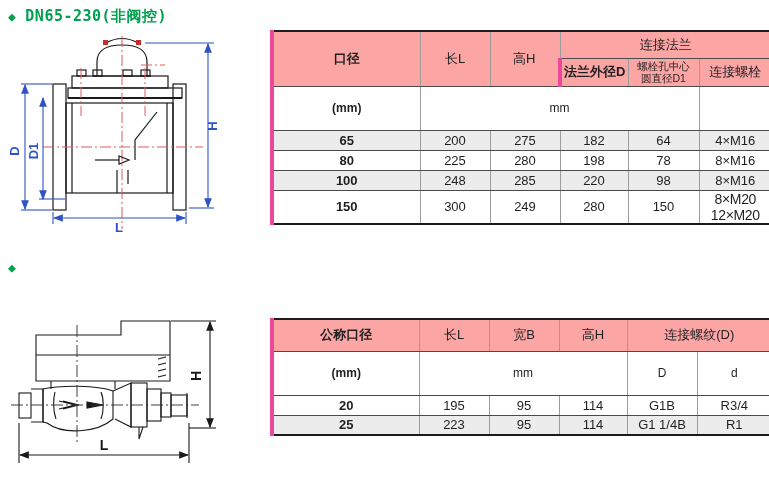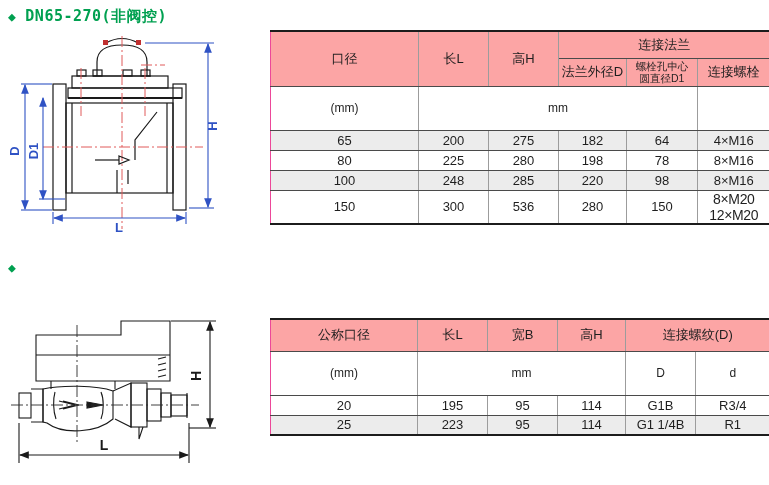--- a/index.html
+++ b/index.html
@@ -23,21 +23,21 @@
     border-collapse:collapse; table-layout:fixed;
     border-top:2px solid #1c1c1c; border-bottom:2px solid #1c1c1c;
     font-size:13px; color:#1f1f1f;
   }
   #table1 { top:30px; }
   #table2 { top:297px;margin-top:21px; }
   .spec-table td, .spec-table th {
     border-right:1px solid #9c9c9c; border-bottom:1px solid #4a4a4a;
     text-align:center; vertical-align:middle; font-weight:normal; padding:0 2px;
   }
-  .spec-table td:first-child, .spec-table th:first-child { border-left:1px solid #ec4899; }
+  .spec-table td:first-child, .spec-table th:first-child { border-left:4px solid #ec4899;font-weight:bold; }
   .spec-table td:last-child, .spec-table th:last-child { border-right:none; }
   .spec-table tr.hdr th { background:#fca5a5; }
   .spec-table tr.shaded td { background:#ececec; }
   .spec-table tr.h1 { height:27px; }
   .spec-table tr.h2 { height:28px; }
   .spec-table tr.unit { height:44px; font-size:12px; }
   .spec-table tr.data { height:20px; }
   .spec-table .two-line { font-size:10.5px; line-height:1.15; display:block; }
   .spec-table td.small { font-size:14px; letter-spacing:-0.3px; padding:0; }
   #table2 tr.h1 { height:32px; }
@@ -52,21 +52,21 @@
   .dimtext-blue { fill:#2f52c4; font-size:13px; }
   .dimtext-black { fill:#1a1a1a; font-size:14px; }
 </style>
 </head>
 <body>
 
 <div class="page">
 
   <div class="sec-title" id="title1">
     <span class="diamond">◆</span>
-    <span>DN65-270(非阀控)</span>
+    <span>DN65-230(非阀控)</span>
   </div>
 
   <svg id="drawing1" class="drawing" width="258" height="203" viewBox="0 0 258 203">
     <defs>
       <marker id="ab" markerWidth="9" markerHeight="7" refX="8" refY="3.5" orient="auto-start-reverse">
         <path d="M0,0 L9,3.5 L0,7 Z" fill="#2f52c4"></path>
       </marker>
     </defs>
     <g stroke="#1a1a1a" stroke-width="1.2" fill="none">
 
@@ -189,21 +189,21 @@
       <td>100</td>
       <td>248</td>
       <td>285</td>
       <td>220</td>
       <td>98</td>
       <td>8×M16</td>
     </tr>
     <tr class="data">
       <td>150</td>
       <td>300</td>
-      <td>536</td>
+      <td>249</td>
       <td>280</td>
       <td>150</td>
       <td class="small">8×M20 12×M20</td>
     </tr>
   </tbody>
     </table>
 
   <div class="sec-title" id="title2">
     <span class="diamond">◆</span>
   </div>

